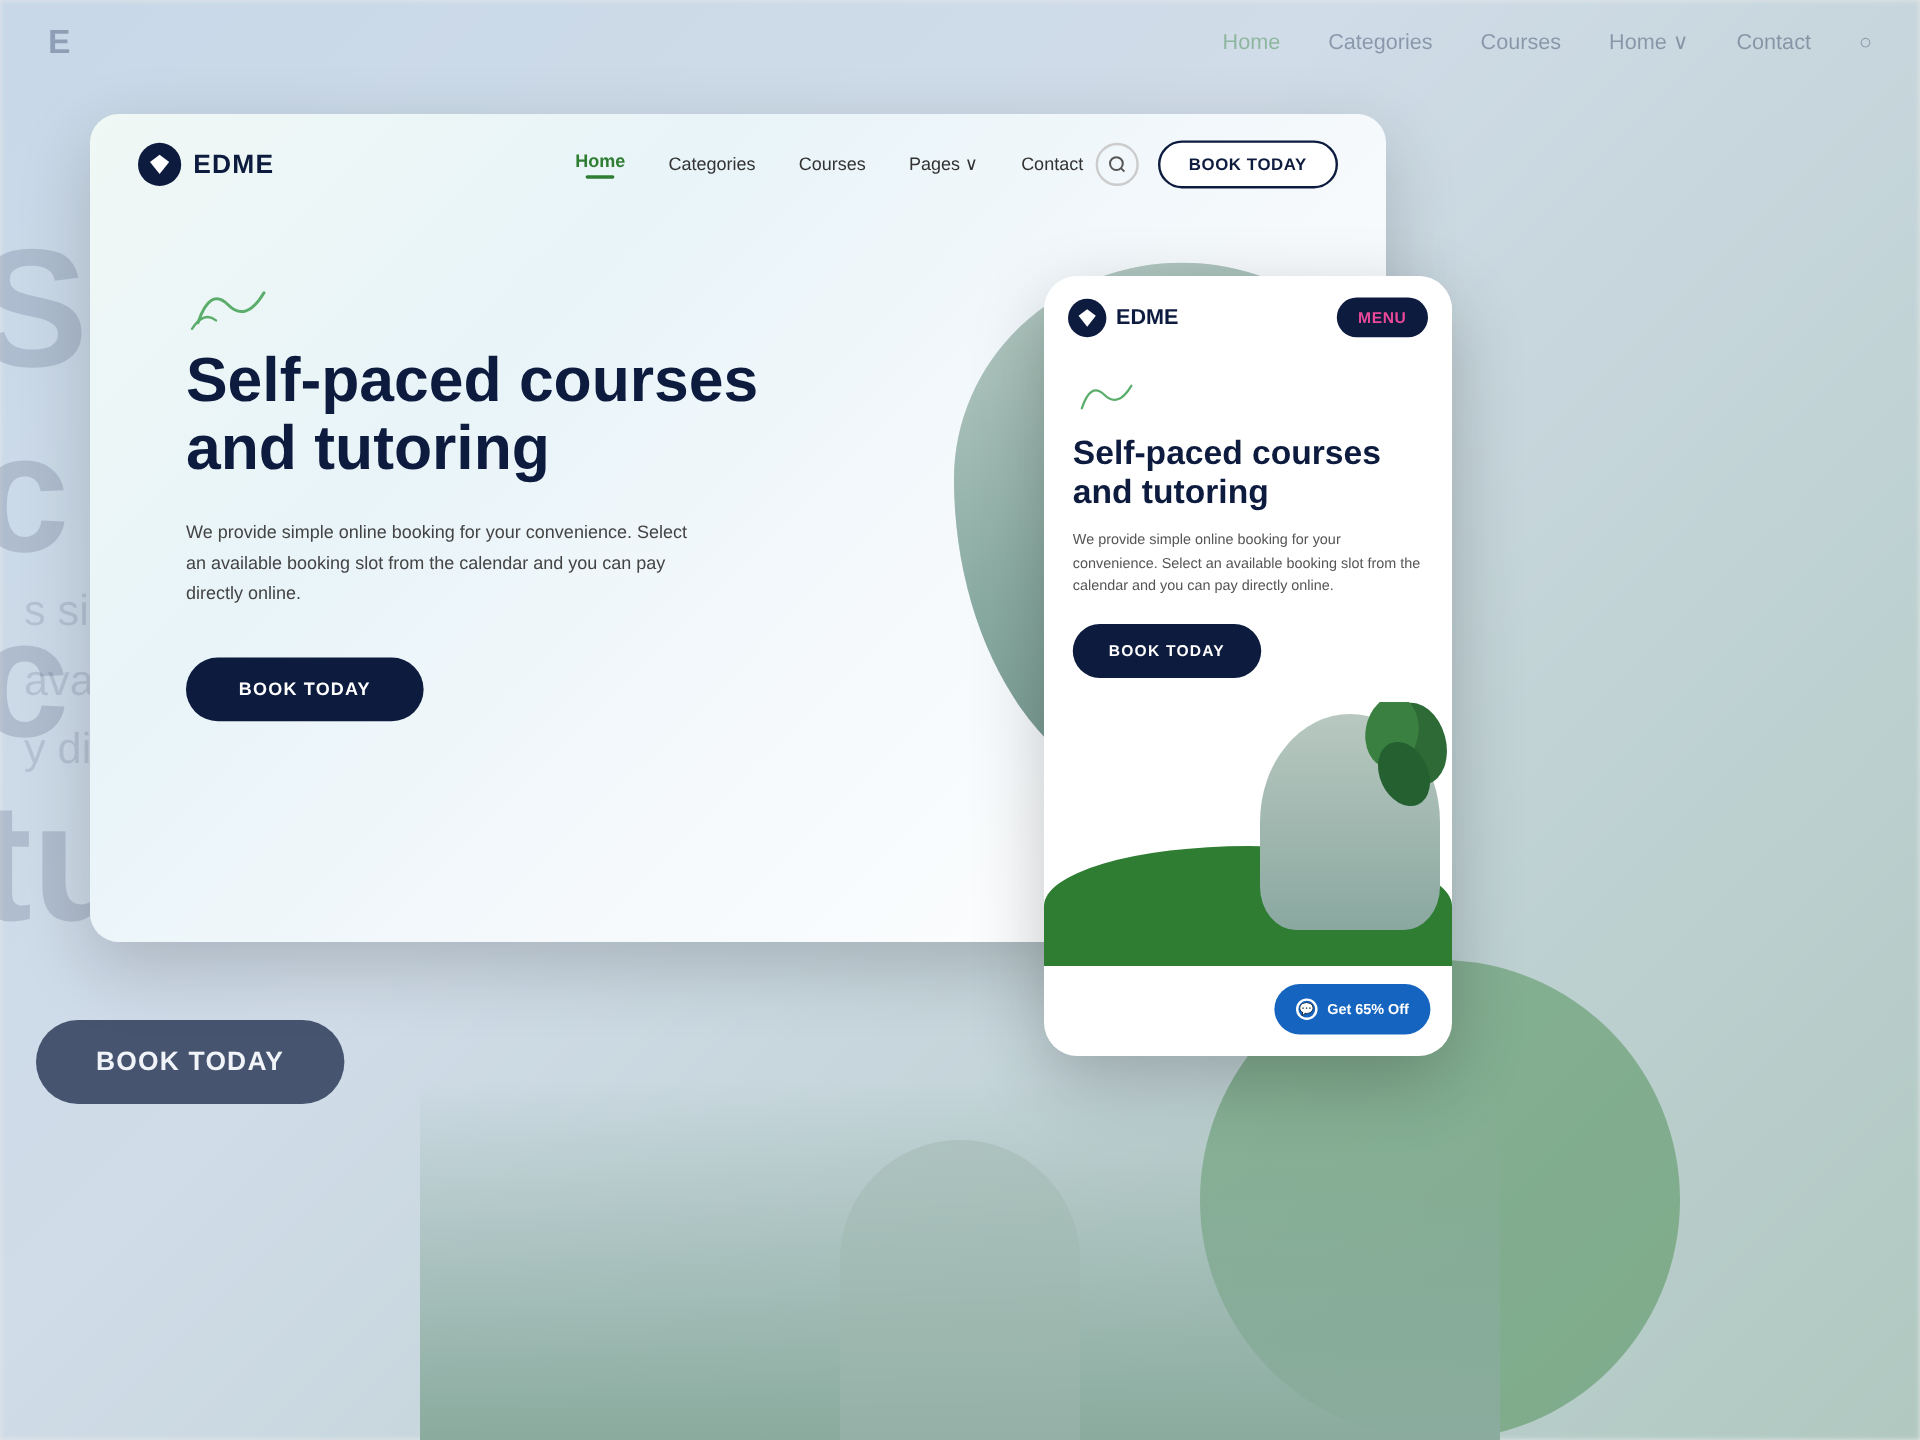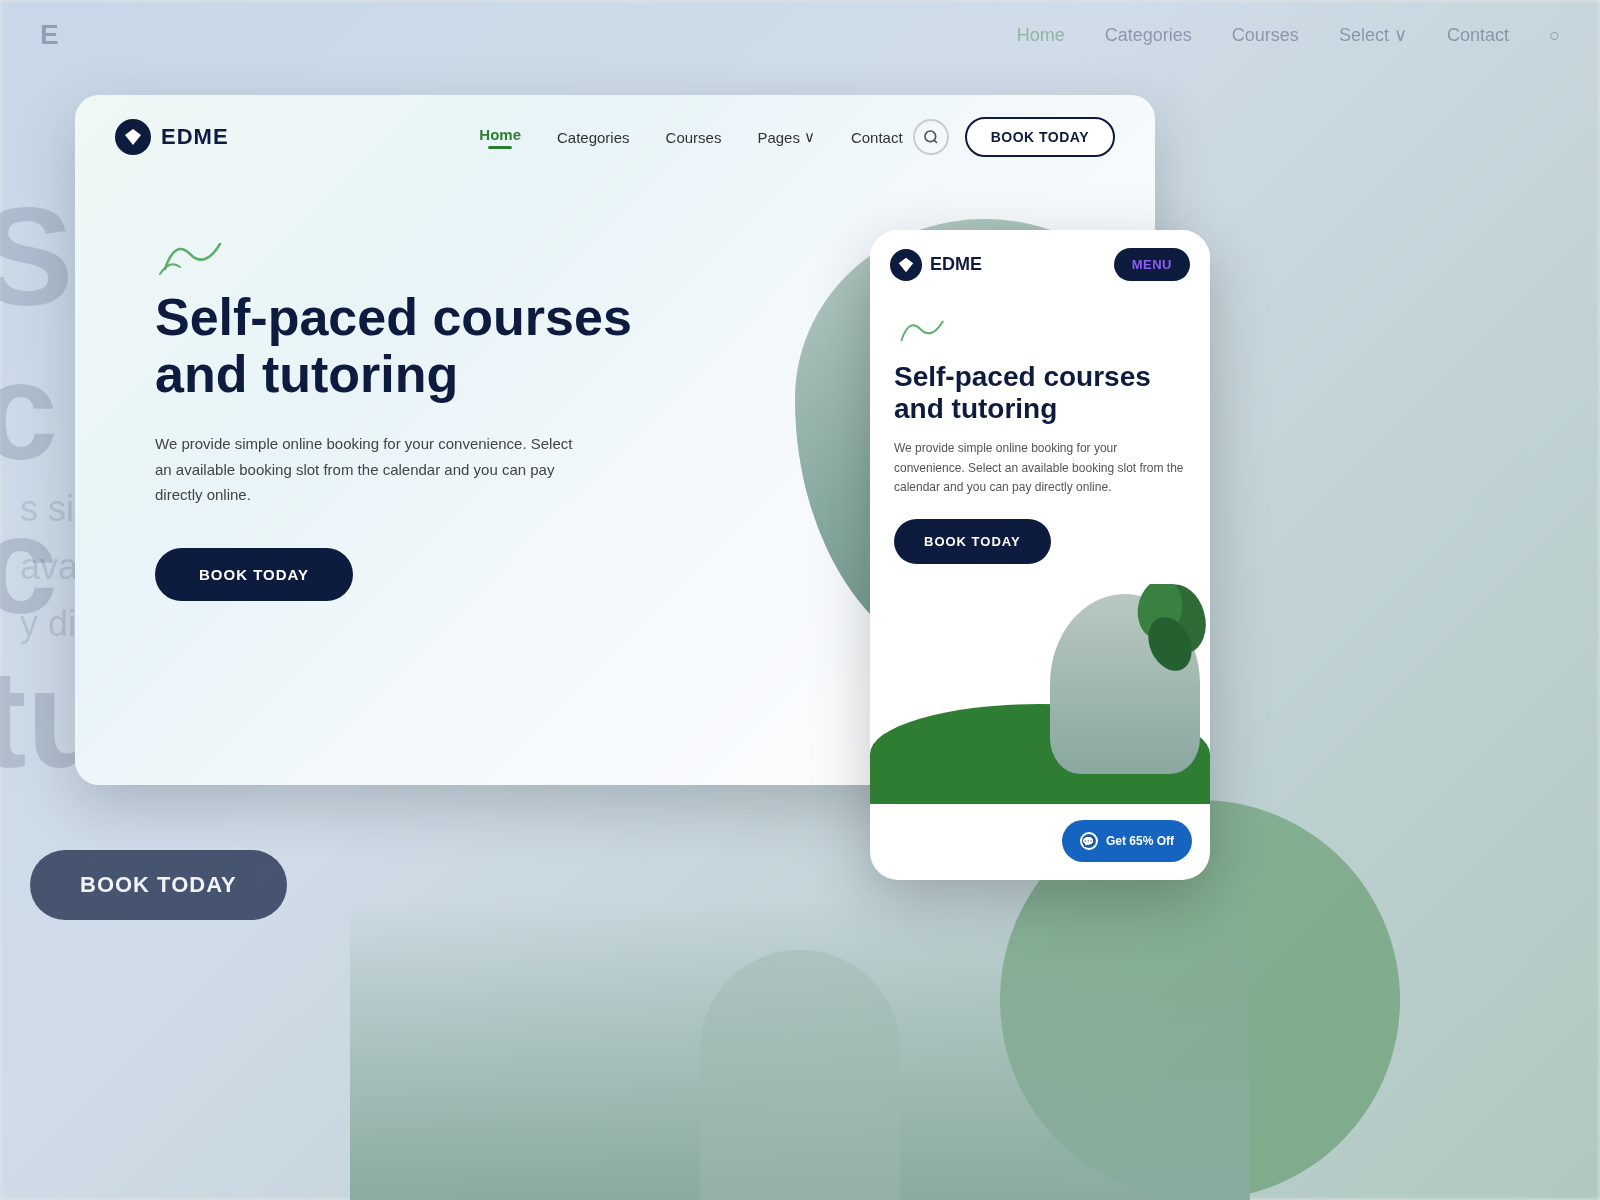--- a/index.html
+++ b/index.html
@@ -345,21 +345,21 @@
     }
 
     .mobile-logo-text {
       font-size: 18px;
       font-weight: 900;
       color: #0d1b3e;
     }
 
     .mobile-menu-btn {
       background: #0d1b3e;
-      color: #8b5cf6;
+      color: #ec4899;
       border: none;
       border-radius: 50px;
       padding: 9px 18px;
       font-size: 13px;
       font-weight: 700;
       cursor: pointer;
       letter-spacing: 0.5px;
     }
 
     
@@ -553,21 +553,21 @@
 <body>
 
 <div class="bg-layer"></div>
 
 <div class="bg-nav">
   <div class="bg-nav-logo">E</div>
   <div class="bg-nav-links">
     <span class="active">Home</span>
     <span>Categories</span>
     <span>Courses</span>
-    <span>Select ∨</span>
+    <span>Home ∨</span>
     <span>Contact</span>
     <span>○</span>
   </div>
 </div>
 
 <div class="bg-text">
   S<br>c<br>c<br>tu
 </div>
 
 <div class="bg-subtext">

